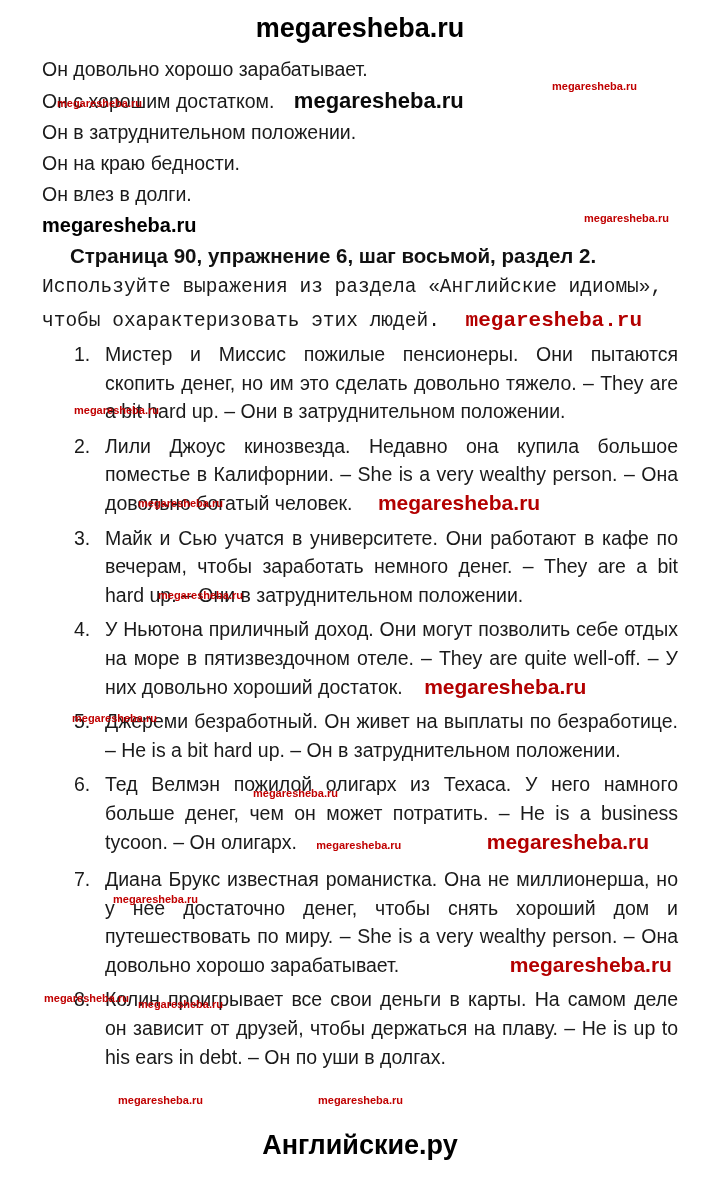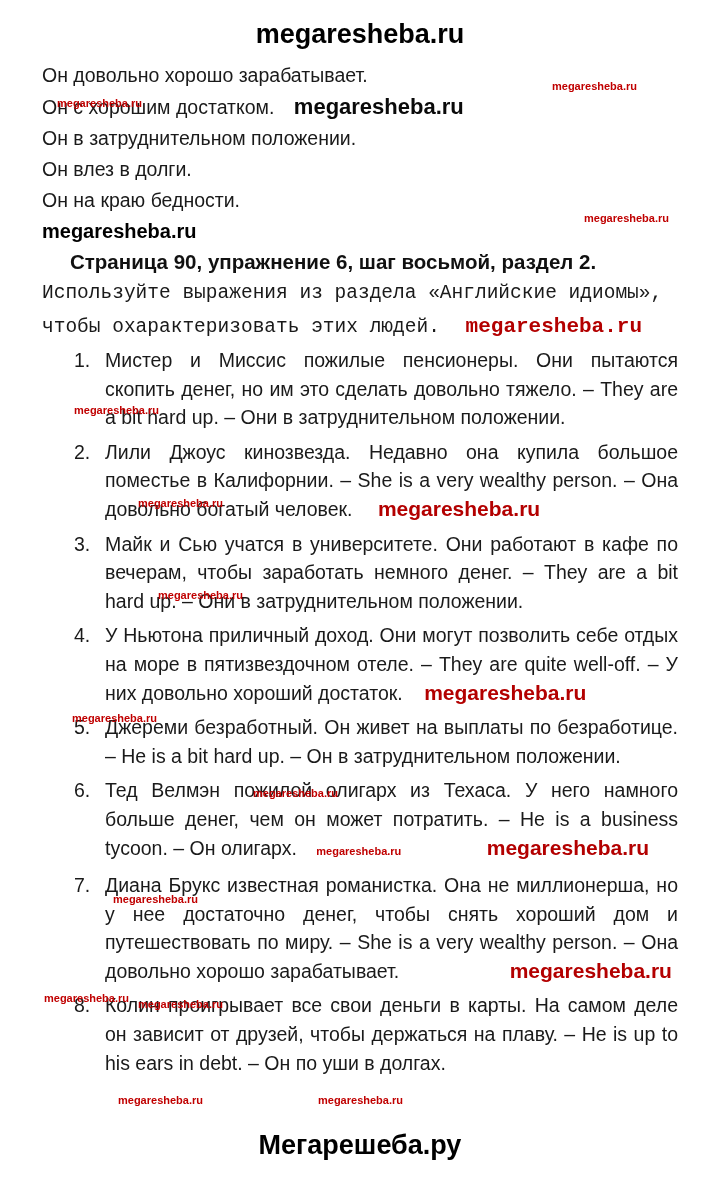--- a/index.html
+++ b/index.html
@@ -6,21 +6,21 @@
   html,body { background:#ffffff; }
   body {
     width:720px; height:1181px;
     font-family:"Liberation Sans","DejaVu Sans",sans-serif;
     color:#1a1a1a;
   }
   .page {
     position:relative;
     width:720px; height:1181px;
     background:#ffffff;
-    padding:6px 42px;
+    padding:0 42px;
     overflow:hidden;
     border-radius:14px;
   }
   .header-wm {
     text-align:center;
     font-size:27px;
     font-weight:bold;
     color:#000;
     line-height:36px;
     margin:10px 0 8px 0;
@@ -112,24 +112,24 @@
       <span>Он довольно хорошо зарабатывает.</span>
     </div>
     <div class="intro-line">
       <span>Он с хорошим достатком.</span>
       <span class="wm-inline-black" style="margin-left:14px;">megaresheba.ru</span>
     </div>
     <div class="intro-line">
       <span>Он в затруднительном положении.</span>
     </div>
     <div class="intro-line">
+      <span>Он на краю бедности.</span>
+    </div>
+    <div class="intro-line">
       <span>Он влез в долги.</span>
-    </div>
-    <div class="intro-line">
-      <span>Он на краю бедности.</span>
     </div>
   </div>
 
   <div class="pre-heading-wm">megaresheba.ru</div>
 
   <div class="heading">Страница 90, упражнение 6, шаг восьмой, раздел 2.</div>
 
   <div class="task">
     <span>Используйте выражения из раздела «Английские идиомы», чтобы охарактеризовать этих людей.</span>
     <span class="wm-inline-red" style="margin-left:14px;">megaresheba.ru</span>
@@ -191,15 +191,15 @@
   <span class="wm-small" style="left:138px; top:497px;">megaresheba.ru</span>
   <span class="wm-small" style="left:158px; top:589px;">megaresheba.ru</span>
   <span class="wm-small" style="left:72px;  top:712px;">megaresheba.ru</span>
   <span class="wm-small" style="left:253px; top:787px;">megaresheba.ru</span>
   <span class="wm-small" style="left:113px; top:893px;">megaresheba.ru</span>
   <span class="wm-small" style="left:44px;  top:992px;">megaresheba.ru</span>
   <span class="wm-small" style="left:138px; top:998px;">megaresheba.ru</span>
   <span class="wm-small" style="left:118px; top:1094px;">megaresheba.ru</span>
   <span class="wm-small" style="left:318px; top:1094px;">megaresheba.ru</span>
 
-  <div class="footer-logo">Мегарешеба.ру</div>
+  <div class="footer-logo">Английские.ру</div>
 
 </div>
 
 </body></html>

